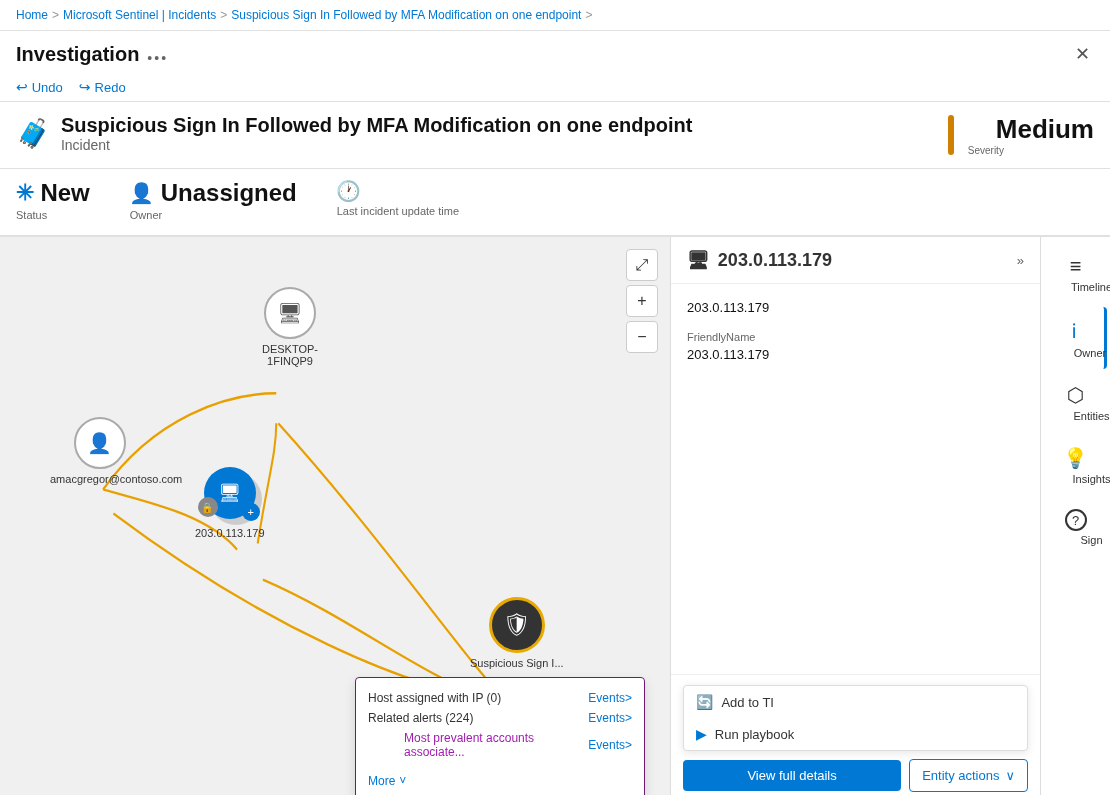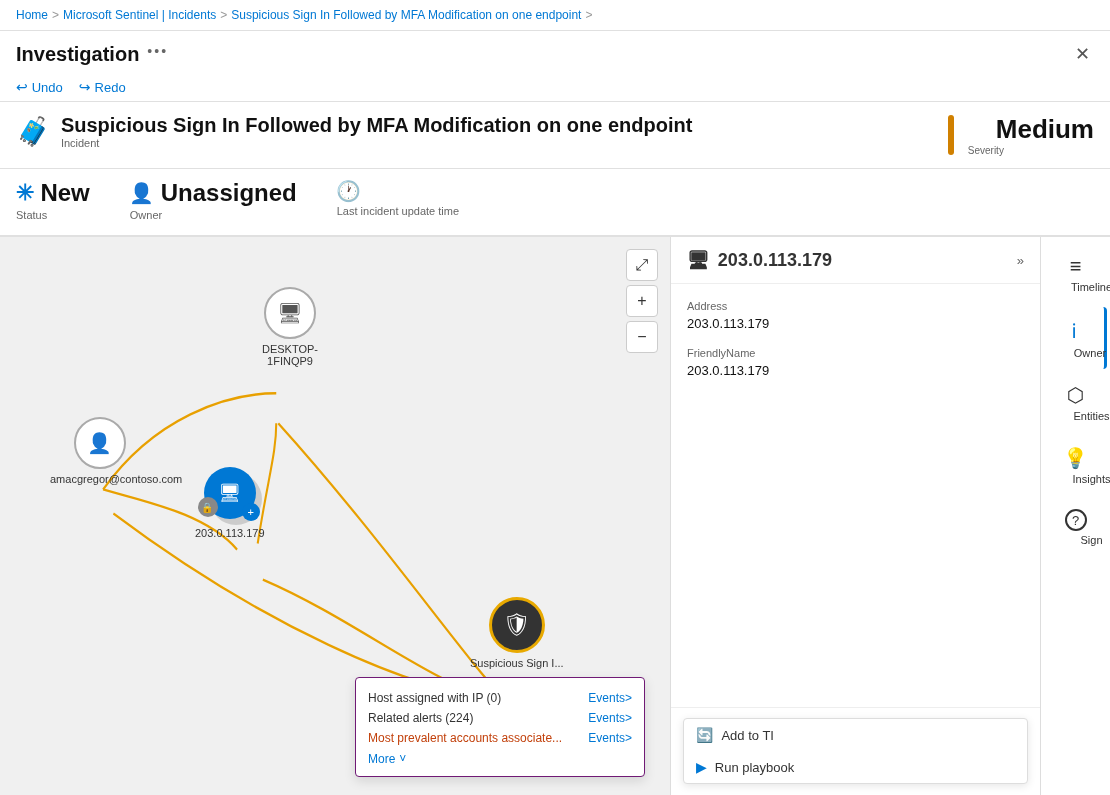--- a/index.html
+++ b/index.html
@@ -7,21 +7,21 @@
 
     
     .breadcrumb { display: flex; align-items: center; gap: 4px; padding: 8px 16px; font-size: 12px; color: #0078d4; background: #fff; border-bottom: 1px solid #e0e0e0; }
     .breadcrumb span { color: #555; }
     .breadcrumb a { color: #0078d4; text-decoration: none; }
     .breadcrumb .sep { color: #999; }
 
     
     .header { padding: 8px 16px 0 16px; background: #fff; }
     .header-top { display: flex; align-items: center; justify-content: space-between; margin-bottom: 4px; }
-    .title-row { display: flex; align-items: flex-start; gap: 8px; }
+    .title-row { display: flex; align-items: flex-end; gap: 8px; }
     .close-btn { font-size: 18px; cursor: pointer; color: #555; border: none; background: none; padding: 4px; }
 
     
     .toolbar { display: flex; align-items: center; gap: 16px; padding: 6px 16px; border-bottom: 1px solid #e0e0e0; }
     .toolbar-btn { display: flex; align-items: center; gap: 4px; background: none; border: none; cursor: pointer; color: #0078d4; font-size: 13px; }
 
     
     .incident-bar { display: flex; align-items: flex-start; padding: 12px 16px; border-bottom: 1px solid #e0e0e0; background: #fff; }
     .incident-title-section { flex: 1; display: flex; align-items: center; gap: 10px; }
     .severity-section { display: flex; flex-direction: column; align-items: flex-start; padding-left: 20px; min-width: 160px; }
@@ -43,21 +43,21 @@
     .graph-area { flex: 1; position: relative; background: #f0f0f0; overflow: hidden; }
 
     
     .graph-controls { position: absolute; right: 12px; top: 12px; display: flex; flex-direction: column; gap: 4px; z-index: 10; }
     .graph-ctrl-btn { width: 32px; height: 32px; background: #fff; border: 1px solid #ccc; border-radius: 4px; cursor: pointer; display: flex; align-items: center; justify-content: center; font-size: 16px; color: #333; }
 
     
     .popup-card { position: absolute; left: 355px; top: 440px; background: #fff; border: 1px solid #701a75; border-radius: 4px; width: 290px; box-shadow: 0 4px 12px rgba(0,0,0,0.12); z-index: 20; padding: 10px 12px; }
     .popup-row { display: flex; align-items: center; justify-content: space-between; padding: 3px 0; font-size: 12px; }
     .popup-row-link { color: #0078d4; text-decoration: none; cursor: pointer; }
-    .popup-more { display: flex; align-items: center; gap: 4px; color: #0078d4; cursor: pointer; font-size: 12px; margin-top: 4px; }
+    .popup-more { display: flex; align-items: center; gap: 4px; color: #0078d4; cursor: pointer; font-size: 12px; margin-top: 12px; }
 
     
     .detail-panel { width: 370px; background: #fff; border-left: 1px solid #ddd; display: flex; flex-direction: column; position: relative; }
     .detail-header { padding: 12px 16px; border-bottom: 1px solid #eee; display: flex; align-items: center; justify-content: space-between; }
     .detail-title { display: flex; align-items: center; gap: 8px; font-size: 18px; font-weight: 600; }
     .detail-expand { cursor: pointer; color: #666; }
     .detail-body { padding: 16px; flex: 1; }
     .detail-field { margin-bottom: 16px; }
     .detail-field-label { font-size: 11px; color: #666; margin-bottom: 4px; }
     .detail-field-value { font-size: 13px; color: #111; }
@@ -123,21 +123,21 @@
     <span style="font-size:14px;">↪</span>
     <span>Redo</span>
   </button>
 </div>
 
 <div class="incident-bar">
   <div class="incident-title-section">
     <span style="font-size:28px;">🧳</span>
     <div>
       <div style="font-size:20px;font-weight:600;color:#111;">Suspicious Sign In Followed by MFA Modification on one endpoint</div>
-      <div style="font-size:11px;color:#666;">Incident</div>
+      <div style="font-size:14px;color:#666;">Incident</div>
     </div>
   </div>
   <div class="severity-section">
     <div class="severity-row">
       <div class="severity-bar" style="background:#d08000;"></div>
       <div>
         <div style="font-size:26px;font-weight:700;color:#111;margin-left:28px;">Medium</div>
         <div style="font-size:10px;color:#666;">Severity</div>
       </div>
     </div>
@@ -227,21 +227,21 @@
     <div class="popup-card">
       <div class="popup-row">
         <span>Host assigned with IP (0)</span>
         <a class="popup-row-link">Events&gt;</a>
       </div>
       <div class="popup-row">
         <span>Related alerts (224)</span>
         <a class="popup-row-link">Events&gt;</a>
       </div>
       <div class="popup-row">
-        <span style="color:#c2410c;">Most prevalent accounts associate...</span>
+        <span style="color:#a21caf;margin-left:36px;">Most prevalent accounts associate...</span>
         <a class="popup-row-link">Events&gt;</a>
       </div>
       <div class="popup-more">
         <span>More</span>
         <span>˅</span>
       </div>
     </div>
 
     <div class="graph-controls">
       <button class="graph-ctrl-btn">
@@ -259,40 +259,46 @@
   <div class="detail-panel">
     <div class="detail-header">
       <div class="detail-title">
         <span>🖥</span>
         <span>203.0.113.179</span>
       </div>
       <span class="detail-expand">»</span>
     </div>
     <div class="detail-body">
       <div class="detail-field">
-        <div class="detail-field-label">Address</div>
         <div class="detail-field-value">203.0.113.179</div>
       </div>
       <div class="detail-field">
         <div class="detail-field-label">FriendlyName</div>
         <div class="detail-field-value">203.0.113.179</div>
       </div>
     </div>
     <div class="detail-footer">
 
       <div class="entity-actions-menu">
         <div class="entity-action-item">
           <span style="font-size:14px;color:#0078d4;">🔄</span>
           <span>Add to TI</span>
         </div>
         <div class="entity-action-item">
           <span style="font-size:14px;color:#0078d4;">▶</span>
           <span>Run playbook</span>
         </div>
       </div>
+      <div class="detail-bottom-row">
+        <button class="view-full-btn">View full details</button>
+        <button class="entity-actions-btn">
+          <span>Entity actions</span>
+          <span>∨</span>
+        </button>
+      </div>
     </div>
   </div>
 
   <div class="right-sidebar">
     <div class="sidebar-item">
       <span class="sidebar-item-icon">≡</span>
       <span class="sidebar-item-label">Timeline</span>
     </div>
     <div class="sidebar-item active">
       <span class="sidebar-item-icon" style="color:#0078d4;">ℹ</span>

